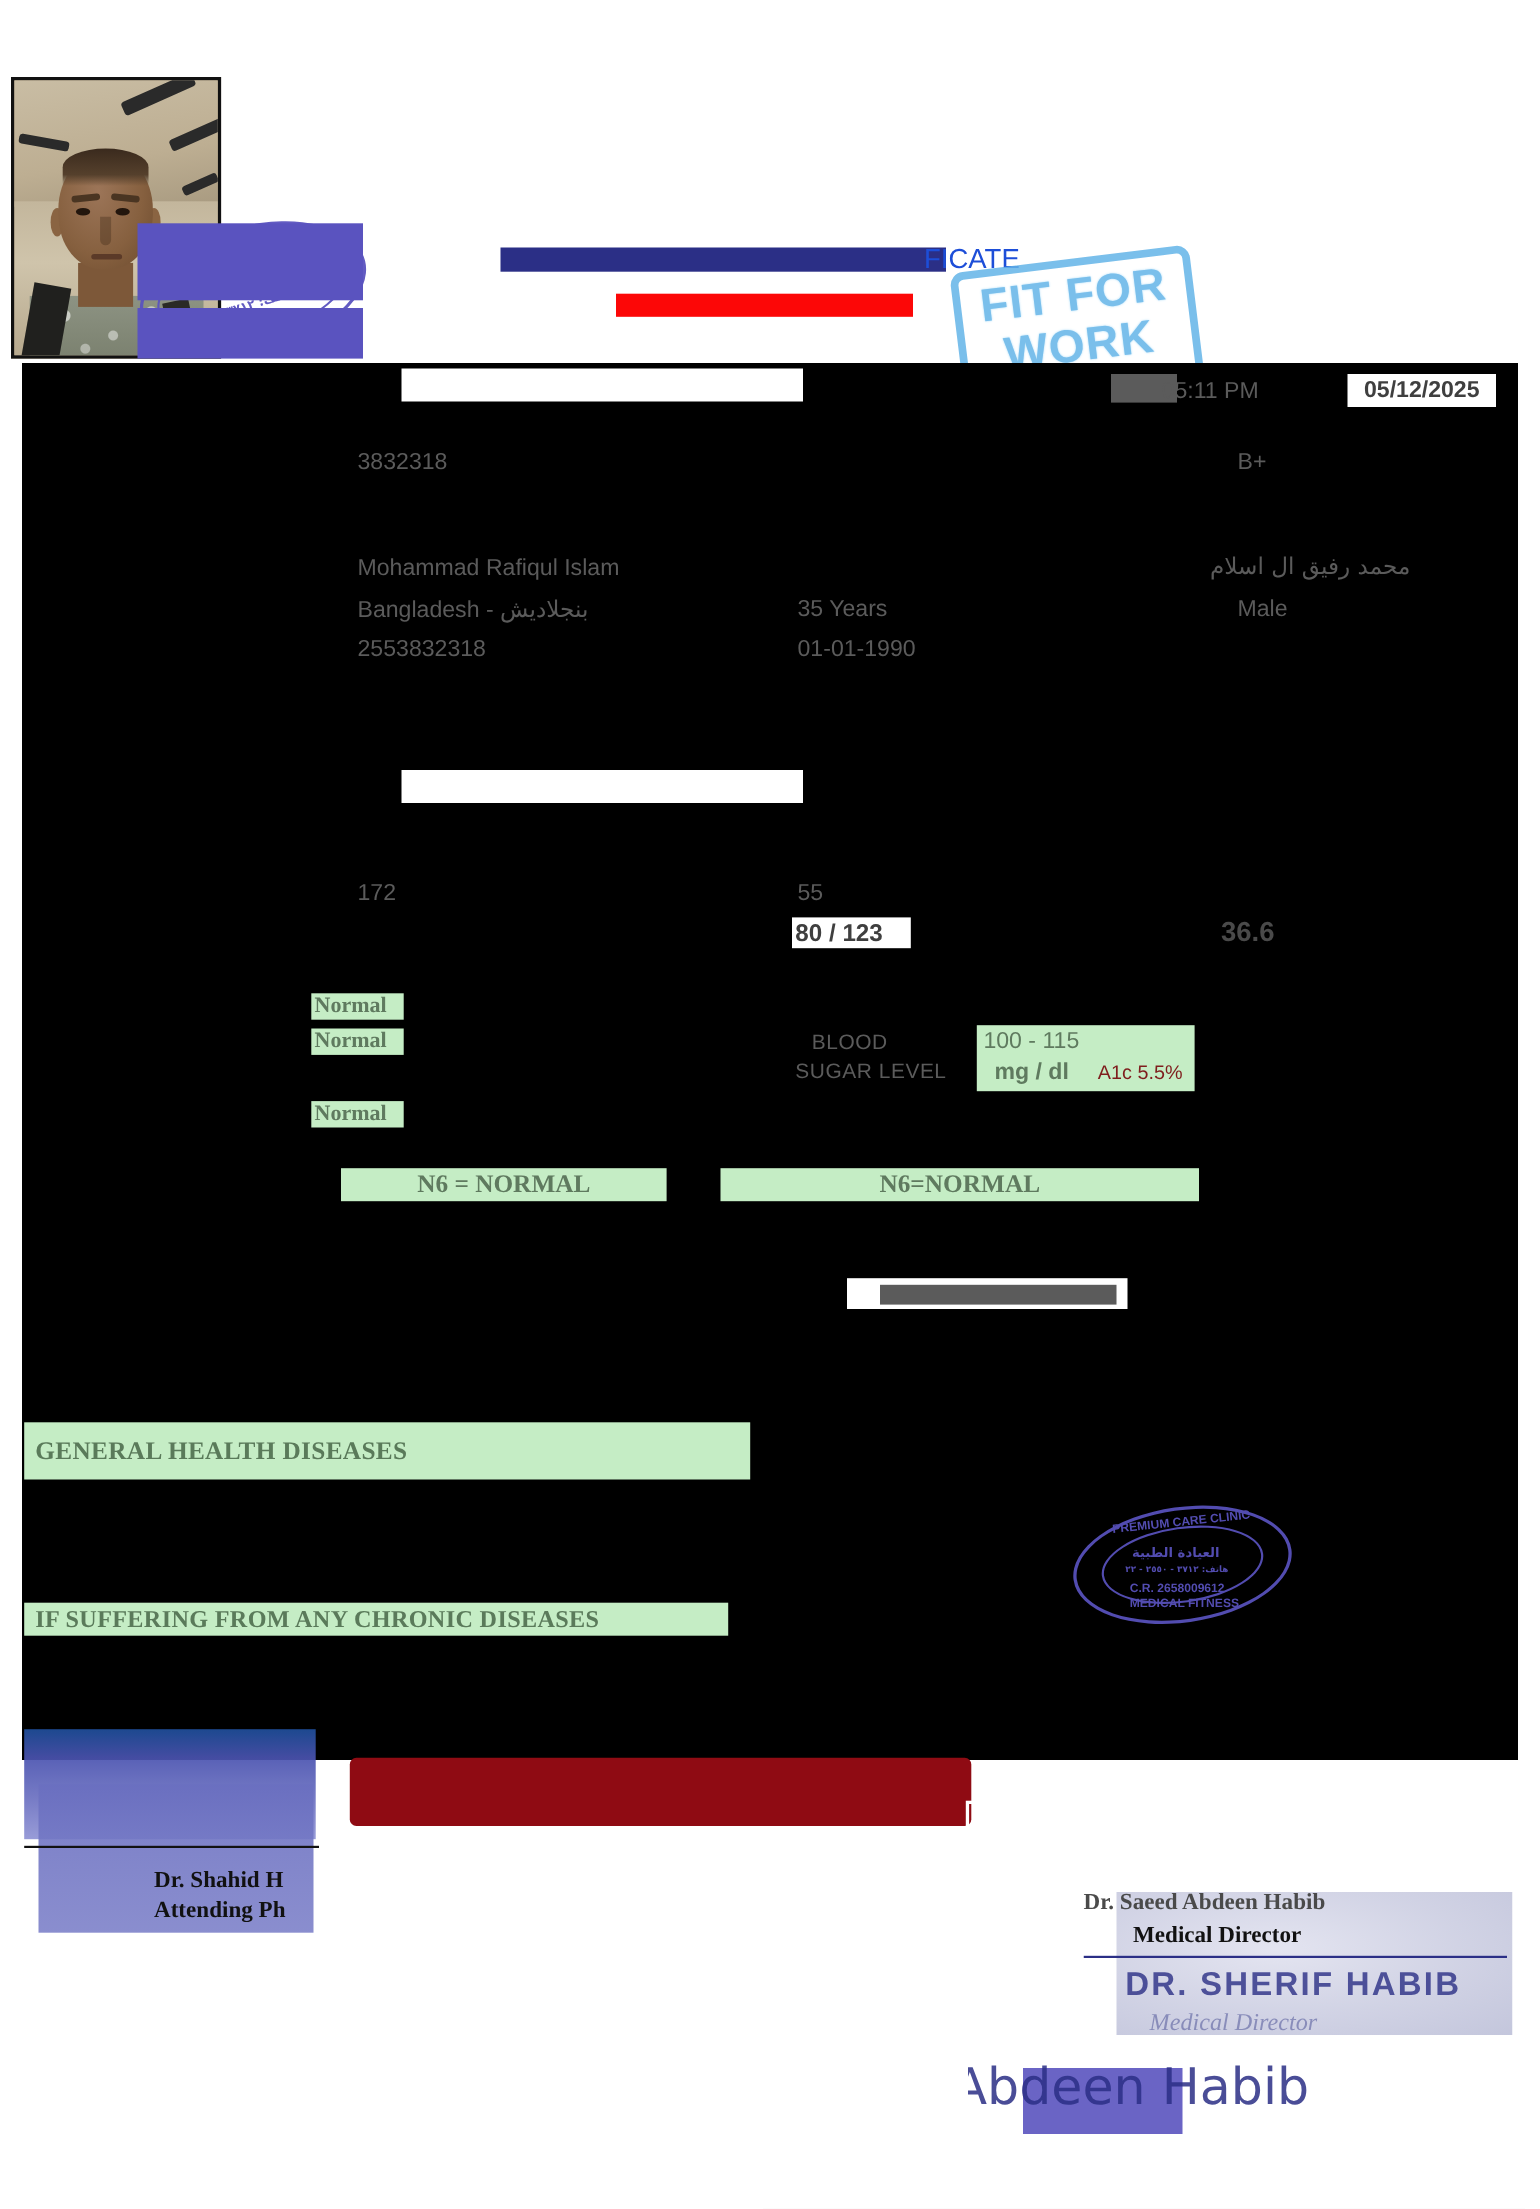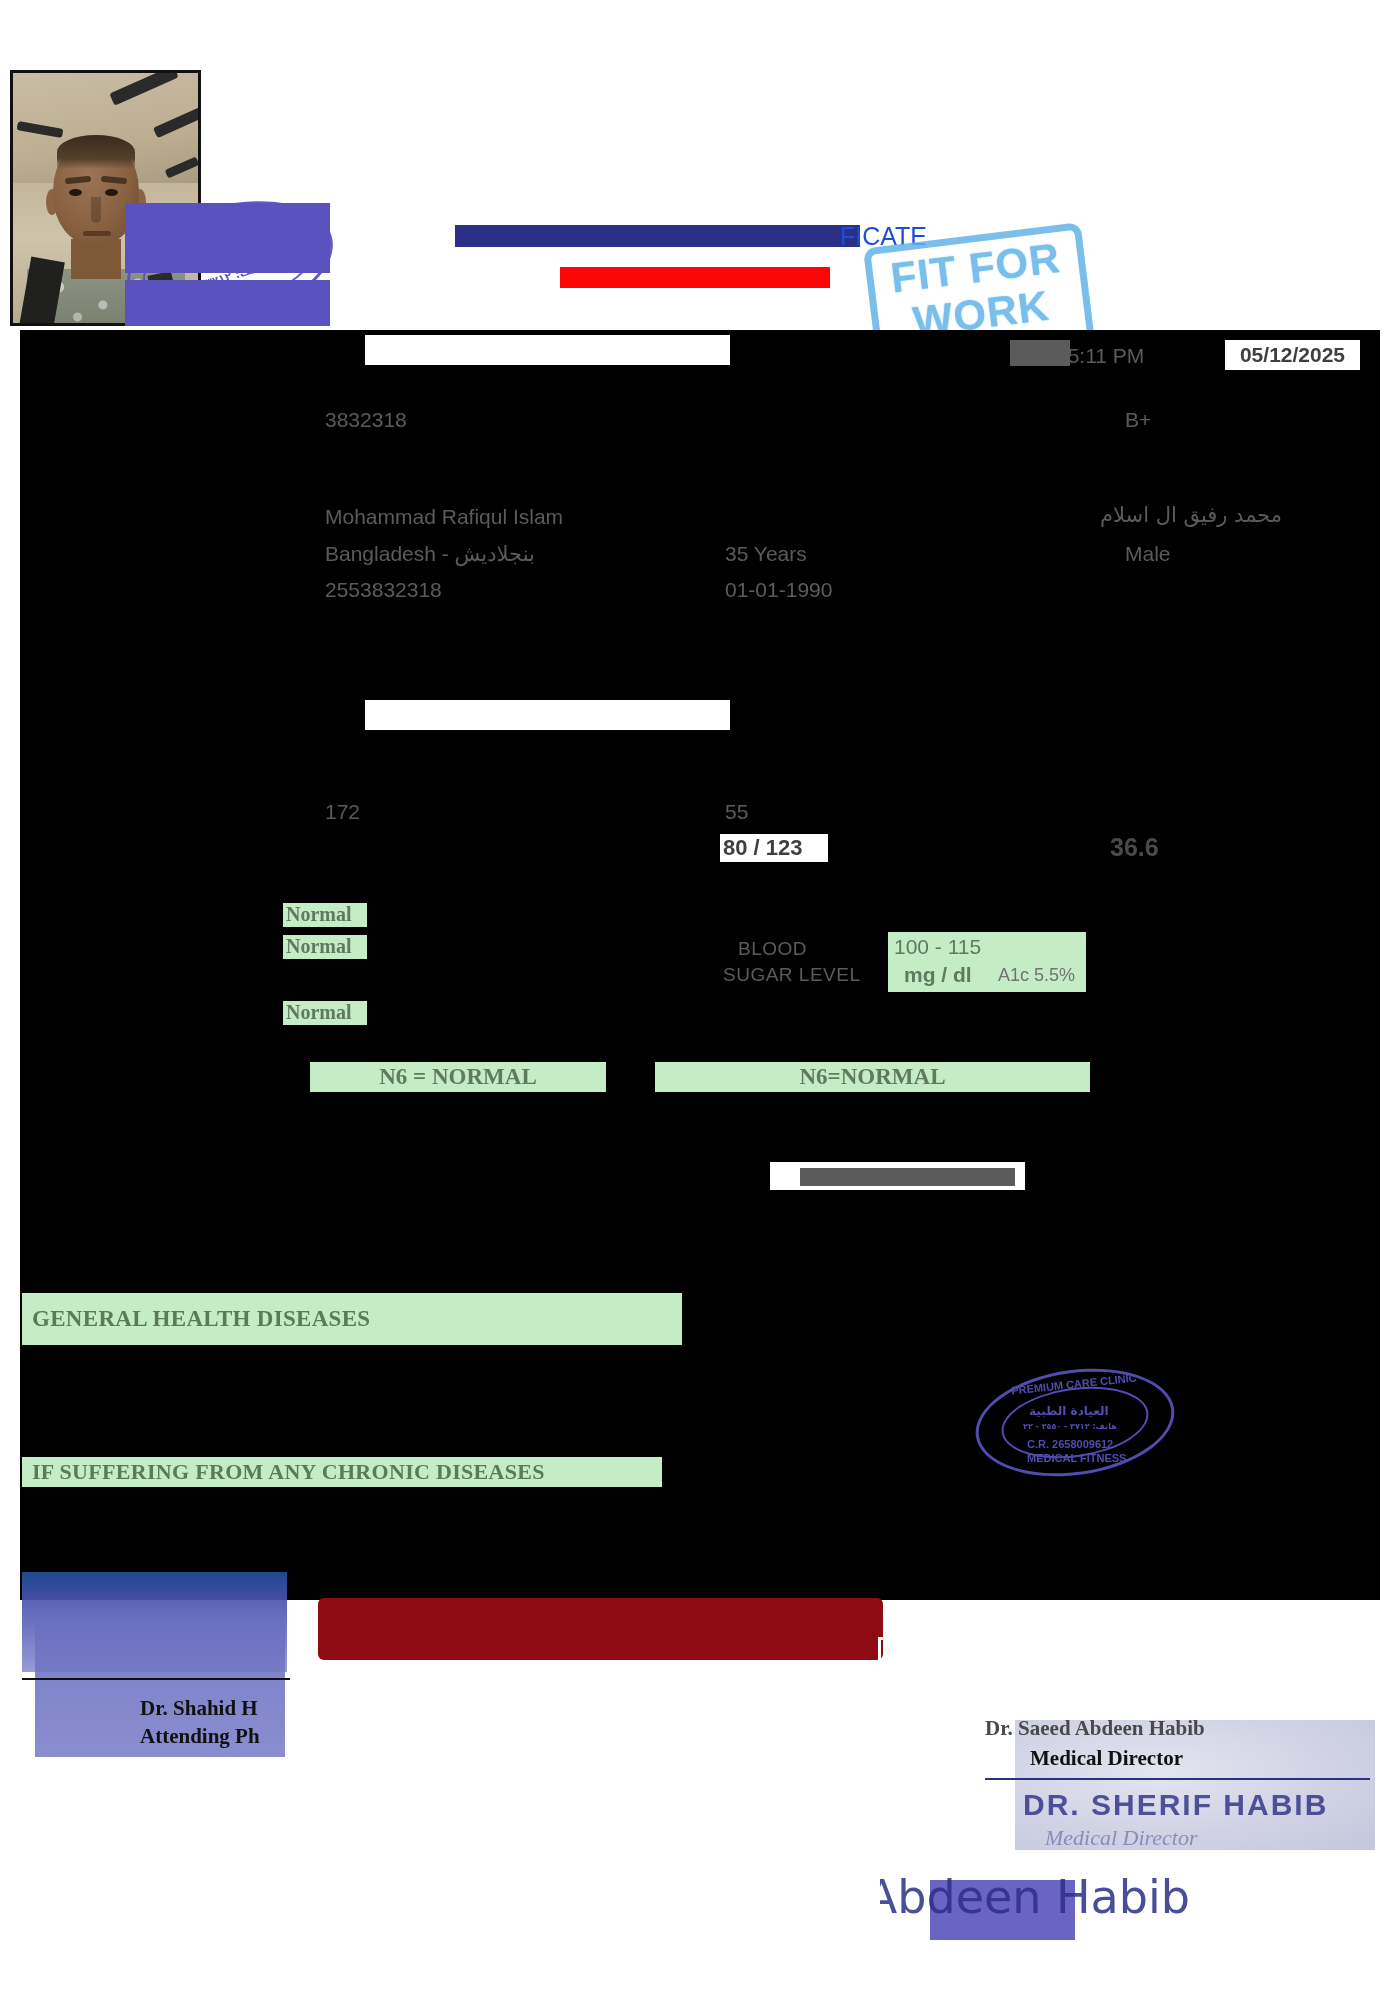--- a/index.html
+++ b/index.html
@@ -396,21 +396,21 @@
 
   <div class="hl-green hl-green-serif" style="left:283px; top:903px; width:84px; height:24px; font-size:20px; padding-left:3px; box-sizing:border-box;">Normal</div>
   <div class="hl-green hl-green-serif" style="left:283px; top:935px; width:84px; height:24px; font-size:20px; padding-left:3px; box-sizing:border-box;">Normal</div>
   <div class="hl-green hl-green-serif" style="left:283px; top:1001px; width:84px; height:24px; font-size:20px; padding-left:3px; box-sizing:border-box;">Normal</div>
 
   <div class="f f-lab" style="left:723px; top:938px;margin-left:15px;">BLOOD</div>
   <div class="f f-lab" style="left:723px; top:964px;">SUGAR LEVEL</div>
   <div class="hl-green" style="left:888px; top:932px; width:198px; height:60px;"></div>
   <div class="f f-val" style="left:894px; top:935px; color:#5f7a5f;">100 - 115</div>
   <div class="f f-val-b" style="left:904px; top:963px; color:#5f7a5f;">mg / dl</div>
-  <div class="f" style="left:998px; top:965px; font-size:18px; color:#737373;">A1c 5.5%</div>
+  <div class="f" style="left:998px; top:965px; font-size:18px; color:#7f1d1d;">A1c 5.5%</div>
 
   <div class="hl-green hl-green-serif" style="left:310px; top:1062px; width:296px; height:30px; font-size:23px; display:flex; align-items:center; justify-content:center;">N6 = NORMAL</div>
   <div class="hl-green hl-green-serif" style="left:655px; top:1062px; width:435px; height:30px; font-size:23px; display:flex; align-items:center; justify-content:center;">N6=NORMAL</div>
 
   <div class="white-strip" style="left:770px; top:1162px; width:255px; height:28px;"></div>
   <div class="gray-redact" style="left:800px; top:1168px; width:215px; height:18px;"></div>
 
   <div class="sec-label" style="left:22px; top:1293px; width:660px; height:52px;">GENERAL HEALTH DISEASES</div>
   <div class="sec-label" style="left:22px; top:1457px; width:640px; height:30px; font-size:22px;">IF SUFFERING FROM ANY CHRONIC DISEASES</div>
 

